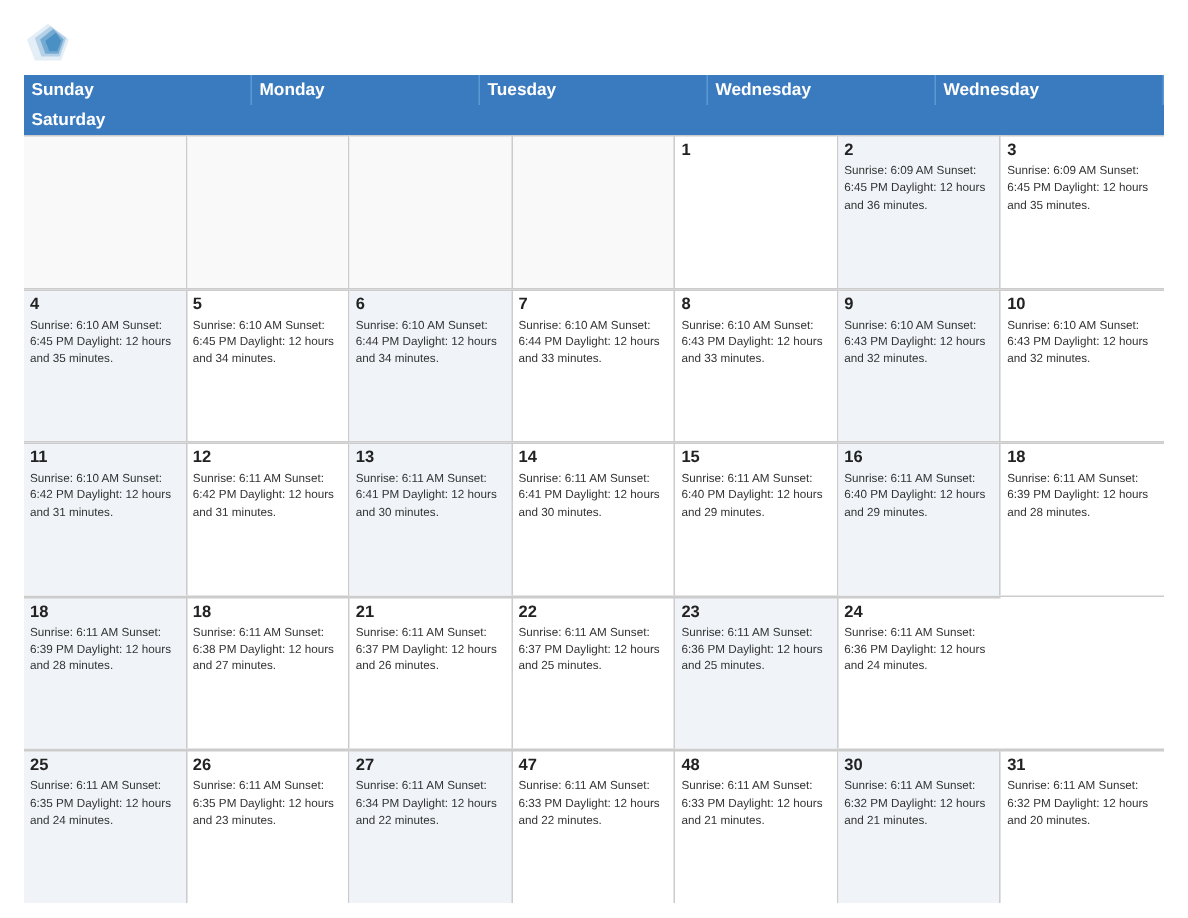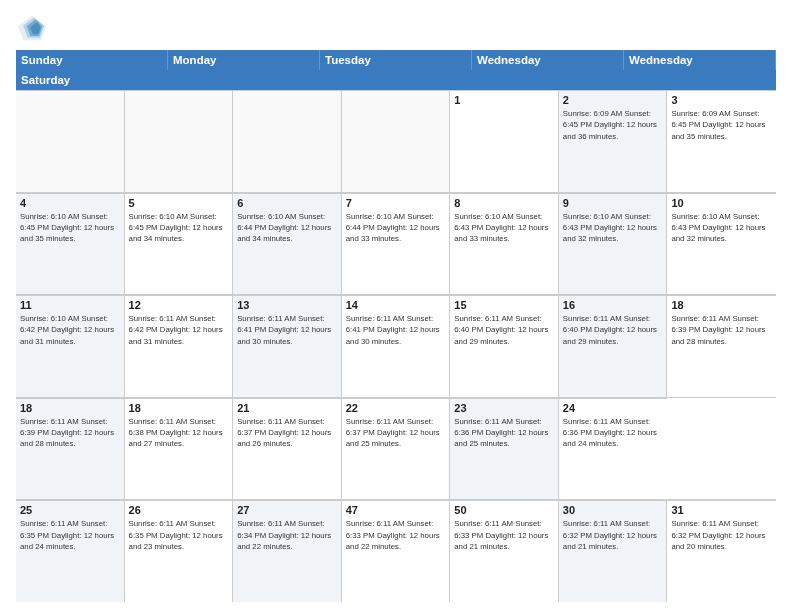--- a/index.html
+++ b/index.html
@@ -333,21 +333,21 @@
 and 22 minutes.</div>
           </div>
           <div class="cal-cell">
             <div class="day-num">47</div>
             <div class="day-info">Sunrise: 6:11 AM
 Sunset: 6:33 PM
 Daylight: 12 hours
 and 22 minutes.</div>
           </div>
           <div class="cal-cell">
-            <div class="day-num">50</div>
+            <div class="day-num">48</div>
             <div class="day-info">Sunrise: 6:11 AM
 Sunset: 6:33 PM
 Daylight: 12 hours
 and 21 minutes.</div>
           </div>
           <div class="cal-cell shaded">
             <div class="day-num">30</div>
             <div class="day-info">Sunrise: 6:11 AM
 Sunset: 6:32 PM
 Daylight: 12 hours

